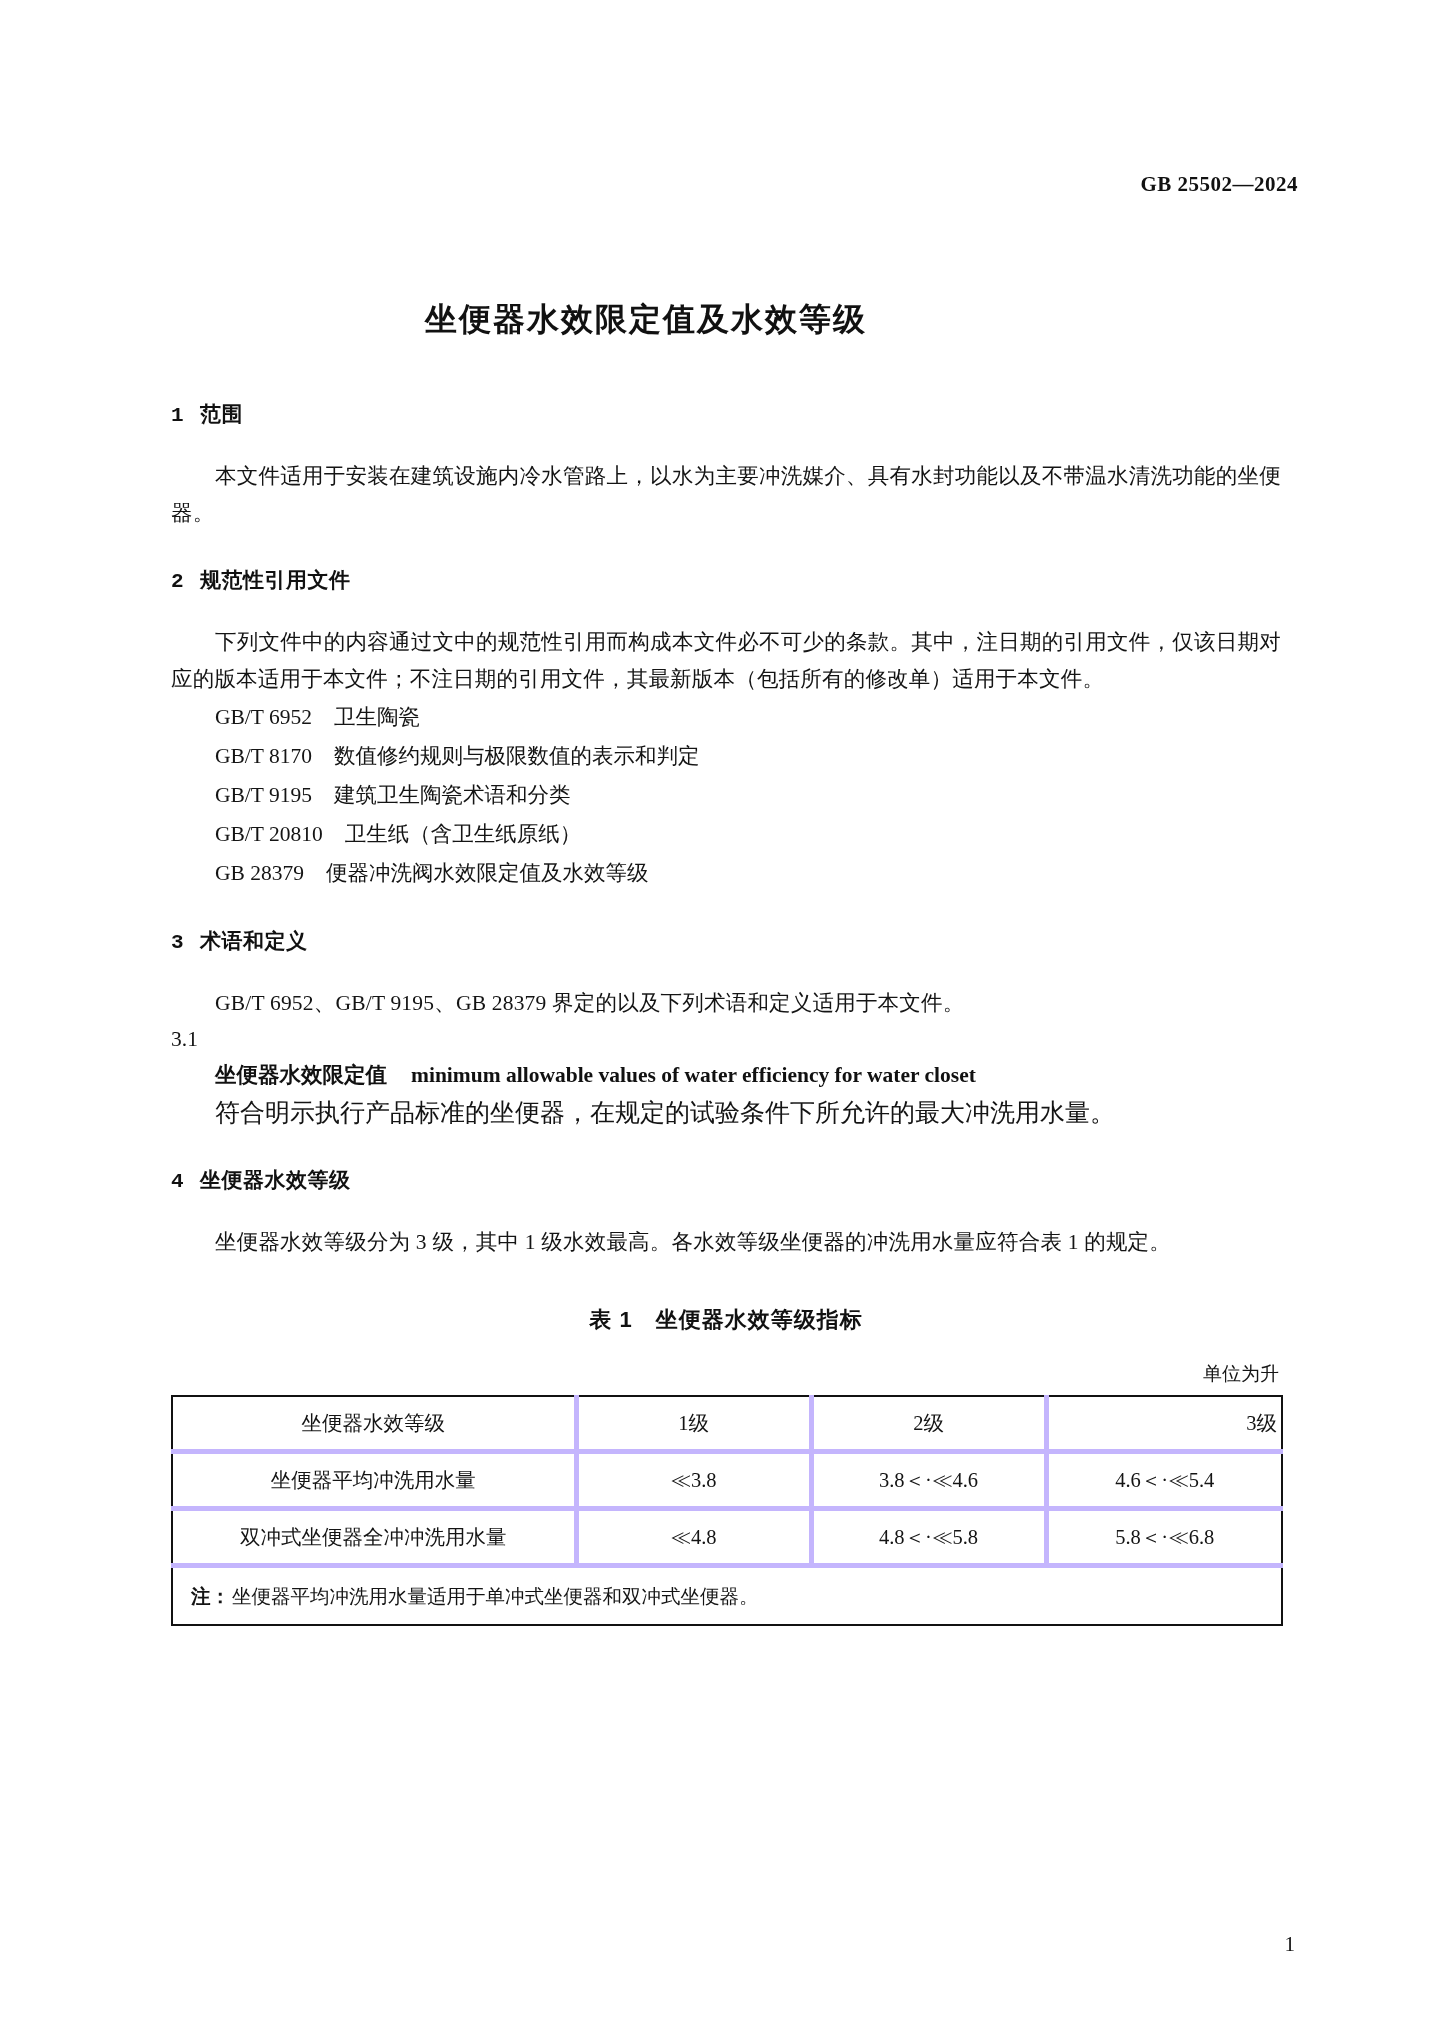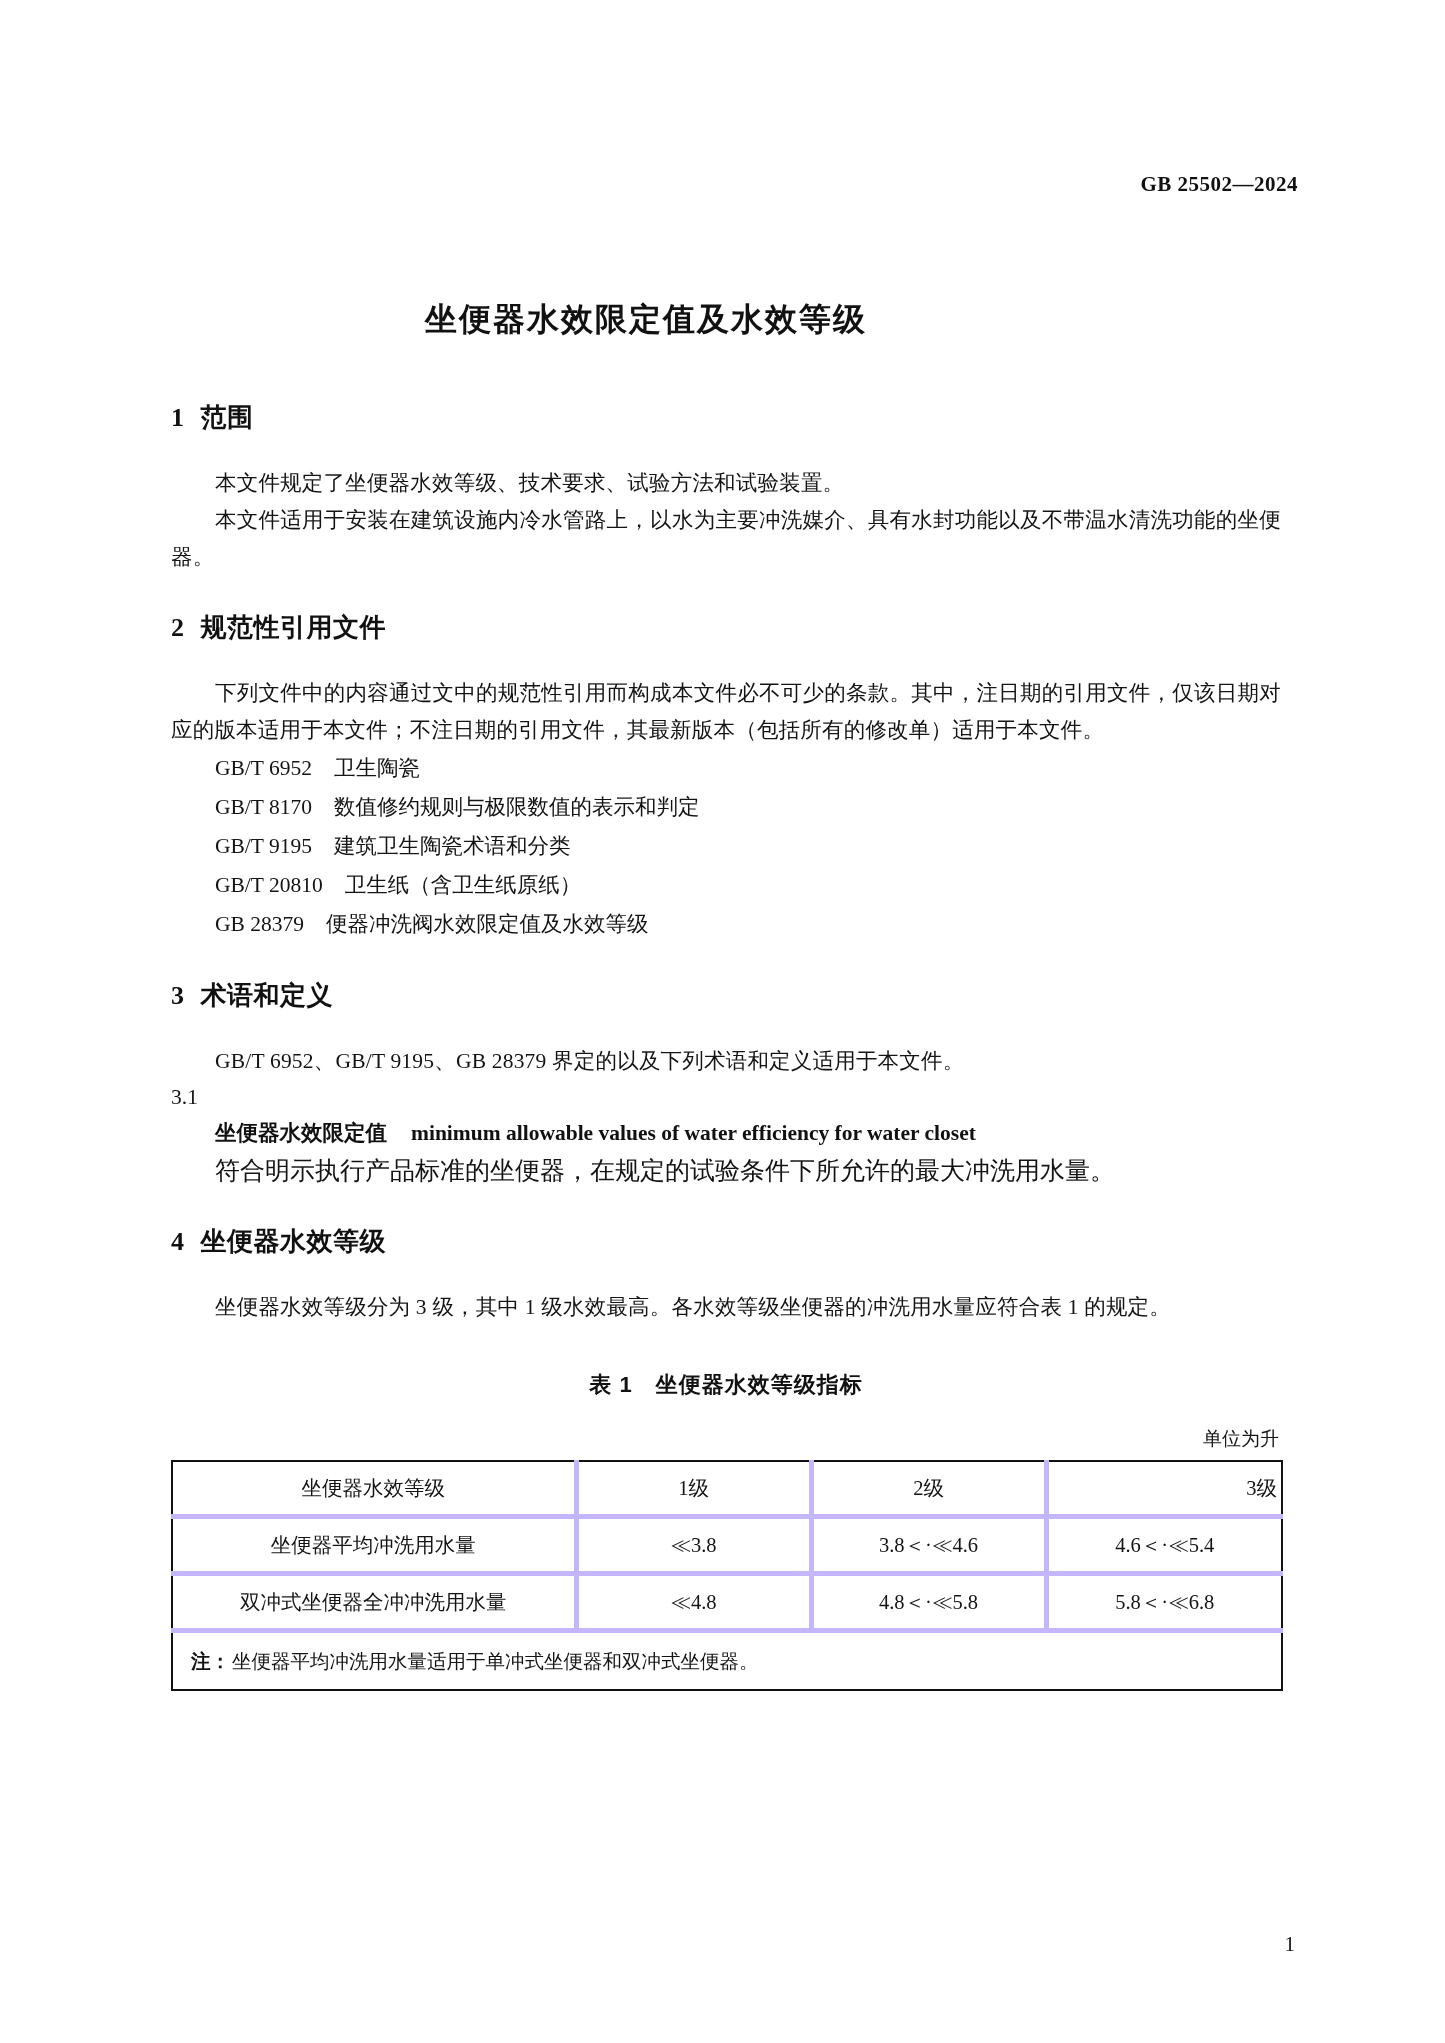--- a/index.html
+++ b/index.html
@@ -49,22 +49,22 @@
     color: #111;
   }
   
   .content {
     position: absolute;
     top: 400px;
     left: 171px;
     width: 1110px;
   }
   h2.sec {
-    font-family: Liberation Serif, serif;
-    font-size: 26px;
+    font-family: Liberation Mono, monospace;
+    font-size: 21px;
     font-weight: bold;
     color: #111;
     margin: 0;
     letter-spacing: 0.5px;
   }
   .sec-num { margin-right: 16px; }
   .gap-after-head { height: 30px; }
   p.body {
     font-size: 21.5px;
     line-height: 37px;
@@ -182,21 +182,20 @@
   <div class="running-head">GB 25502—2024</div>
 
   <div class="doc-title">坐便器水效限定值及水效等级</div>
 
   <div class="content">
 
     <h2 class="sec">
       <span class="sec-num">1</span><span>范围</span>
     </h2>
     <div class="gap-after-head"></div>
-    <p class="body indent">本文件规定了坐便器水效等级、技术要求、试验方法和试验装置。</p>
     <p class="body indent">本文件适用于安装在建筑设施内冷水管路上，以水为主要冲洗媒介、具有水封功能以及不带温水清洗功能的坐便器。</p>
 
     <div class="space-md"></div>
 
     <h2 class="sec">
       <span class="sec-num">2</span><span>规范性引用文件</span>
     </h2>
     <div class="gap-after-head"></div>
     <p class="body indent">下列文件中的内容通过文中的规范性引用而构成本文件必不可少的条款。其中，注日期的引用文件，仅该日期对应的版本适用于本文件；不注日期的引用文件，其最新版本（包括所有的修改单）适用于本文件。</p>
 

